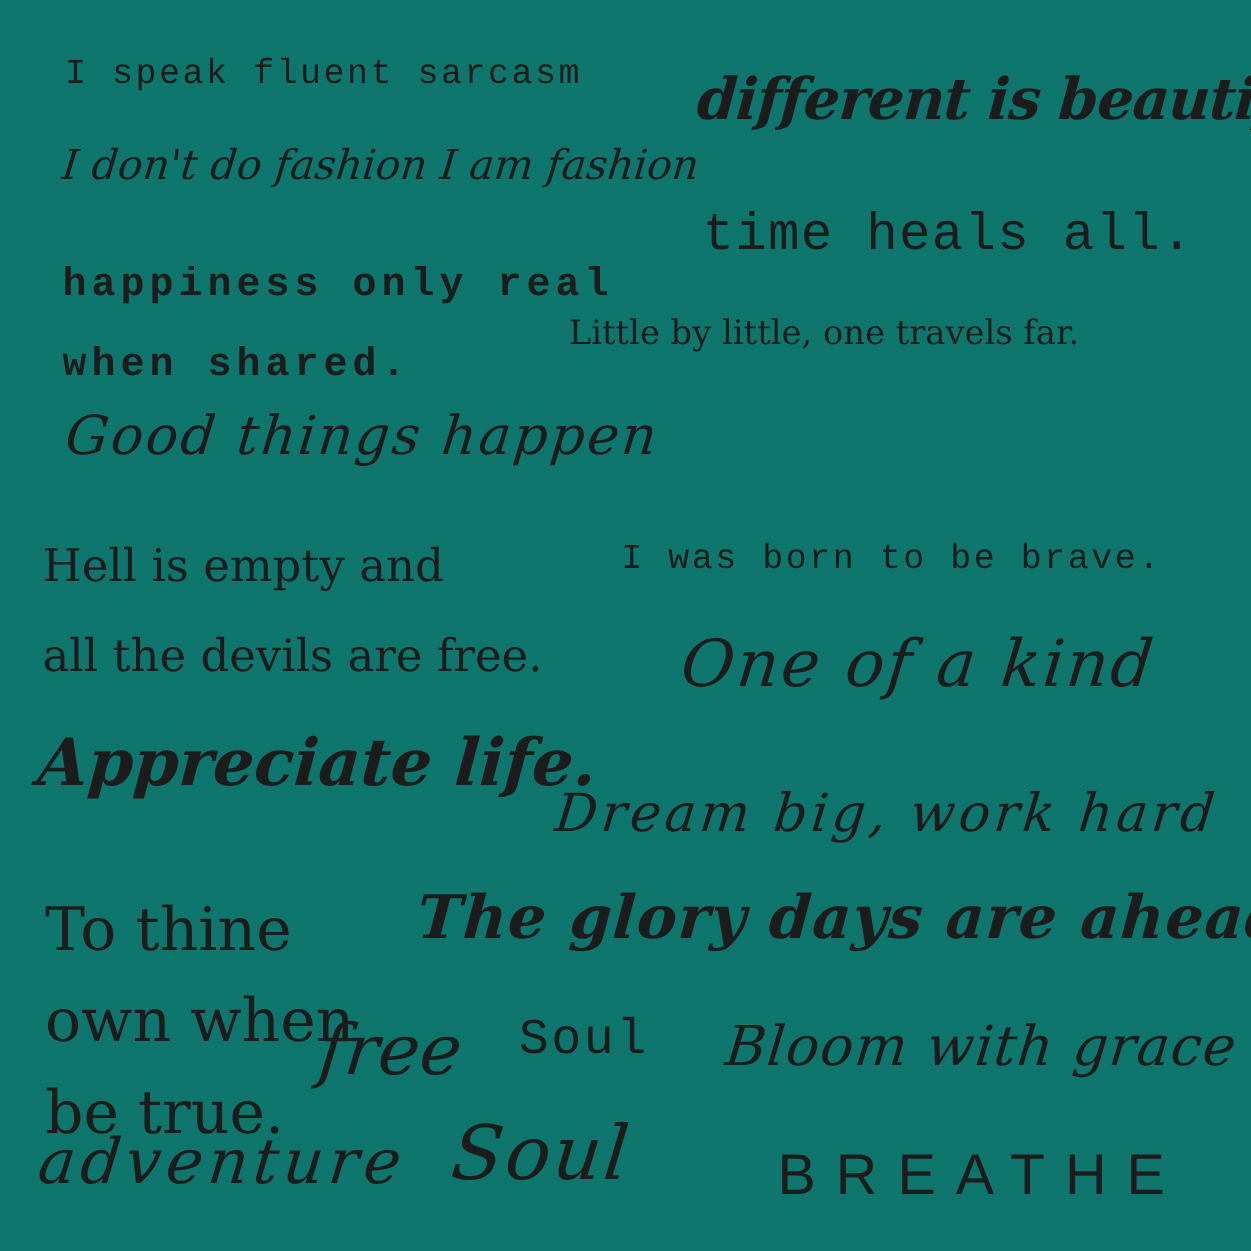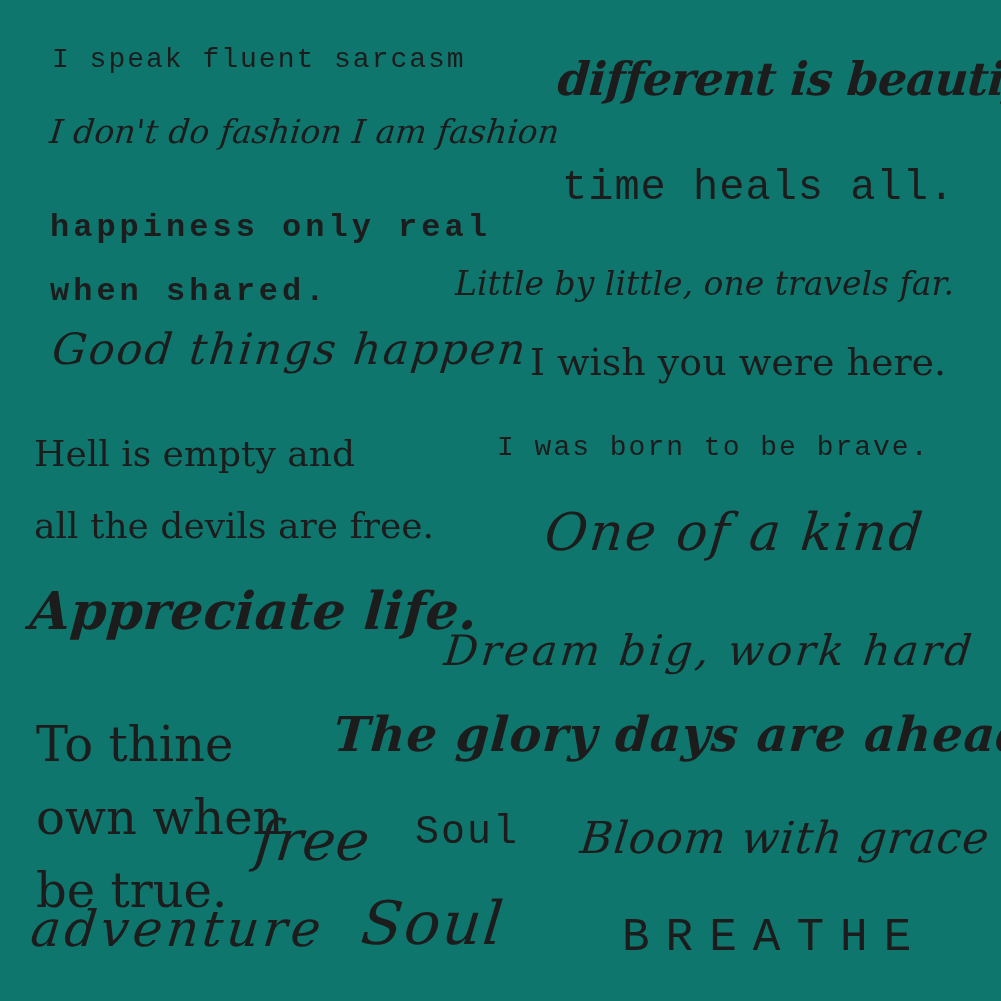--- a/index.html
+++ b/index.html
@@ -39,31 +39,31 @@
     transform-origin: left bottom;
   }
   .script-brush {
     font-family: "DejaVu Serif", serif;
     font-style: italic;
     font-weight: 700;
     transform: skewX(-4deg);
     transform-origin: left bottom;
   }
   .caps-sans {
-    font-family: Liberation Mono, monospace;
+    font-family: Liberation Sans, sans-serif;
     font-weight: 300;
   }
 
   
   #p-sarcasm        { left: 52px;  top: 44px;  font-size: 28px; letter-spacing: 2px; }
   #p-different      { left: 556px; top: 52px;  font-size: 46px; letter-spacing: -1px; }
   #p-fashion        { left: 48px;  top: 112px; font-size: 33px; letter-spacing: 0px; }
   #p-timeheals      { left: 562px; top: 164px; font-size: 42px; letter-spacing: 1px; text-align: center; }
   #p-happiness      { left: 50px;  top: 196px; font-size: 32px; letter-spacing: 4px; line-height: 64px; }
-  #p-little         { left: 455px; top: 264px; font-size: 33px; font-style: italic; }
+  #p-little         { left: 455px; top: 251px; font-size: 27px; }
   #p-goodthings     { left: 50px;  top: 324px; font-size: 43px; letter-spacing: 2px; }
   #p-wishhere       { left: 530px; top: 340px; font-size: 38px; }
   #p-hellempty      { left: 34px;  top: 418px; font-size: 36px; line-height: 72px; }
   #p-bornbrave      { left: 497px; top: 432px; font-size: 28px; letter-spacing: 2px; }
   #p-oneofakind     { left: 542px; top: 502px; font-size: 52px; letter-spacing: 2px; }
   #p-appreciate     { left: 28px;  top: 580px; font-size: 52px; }
   #p-dreambig       { left: 442px; top: 626px; font-size: 42px; letter-spacing: 3px; }
   #p-tothine        { left: 36px;  top: 692px; font-size: 48px; line-height: 73px; margin-top: 16px; }
   #p-glorydays      { left: 332px; top: 706px; font-size: 48px; letter-spacing: 1px; }
   #p-free           { left: 252px; top: 808px; font-size: 56px; }
@@ -88,21 +88,20 @@
 
   <div id="p-happiness" class="phrase mono-bold">
     <div>happiness only real</div>
     <div>when shared.</div>
   </div>
 
   <div id="p-little" class="phrase slab">Little by little, one travels far.</div>
 
   <div id="p-goodthings" class="phrase script-thin">Good things happen</div>
 
-  <div id="p-wishhere" class="phrase slab">I wish you were here.</div>
 
   <div id="p-hellempty" class="phrase slab">
     <div>Hell is empty and</div>
     <div>all the devils are free.</div>
   </div>
 
   <div id="p-bornbrave" class="phrase mono">I was born to be brave.</div>
 
   <div id="p-oneofakind" class="phrase script-thin">One of a kind</div>
 

